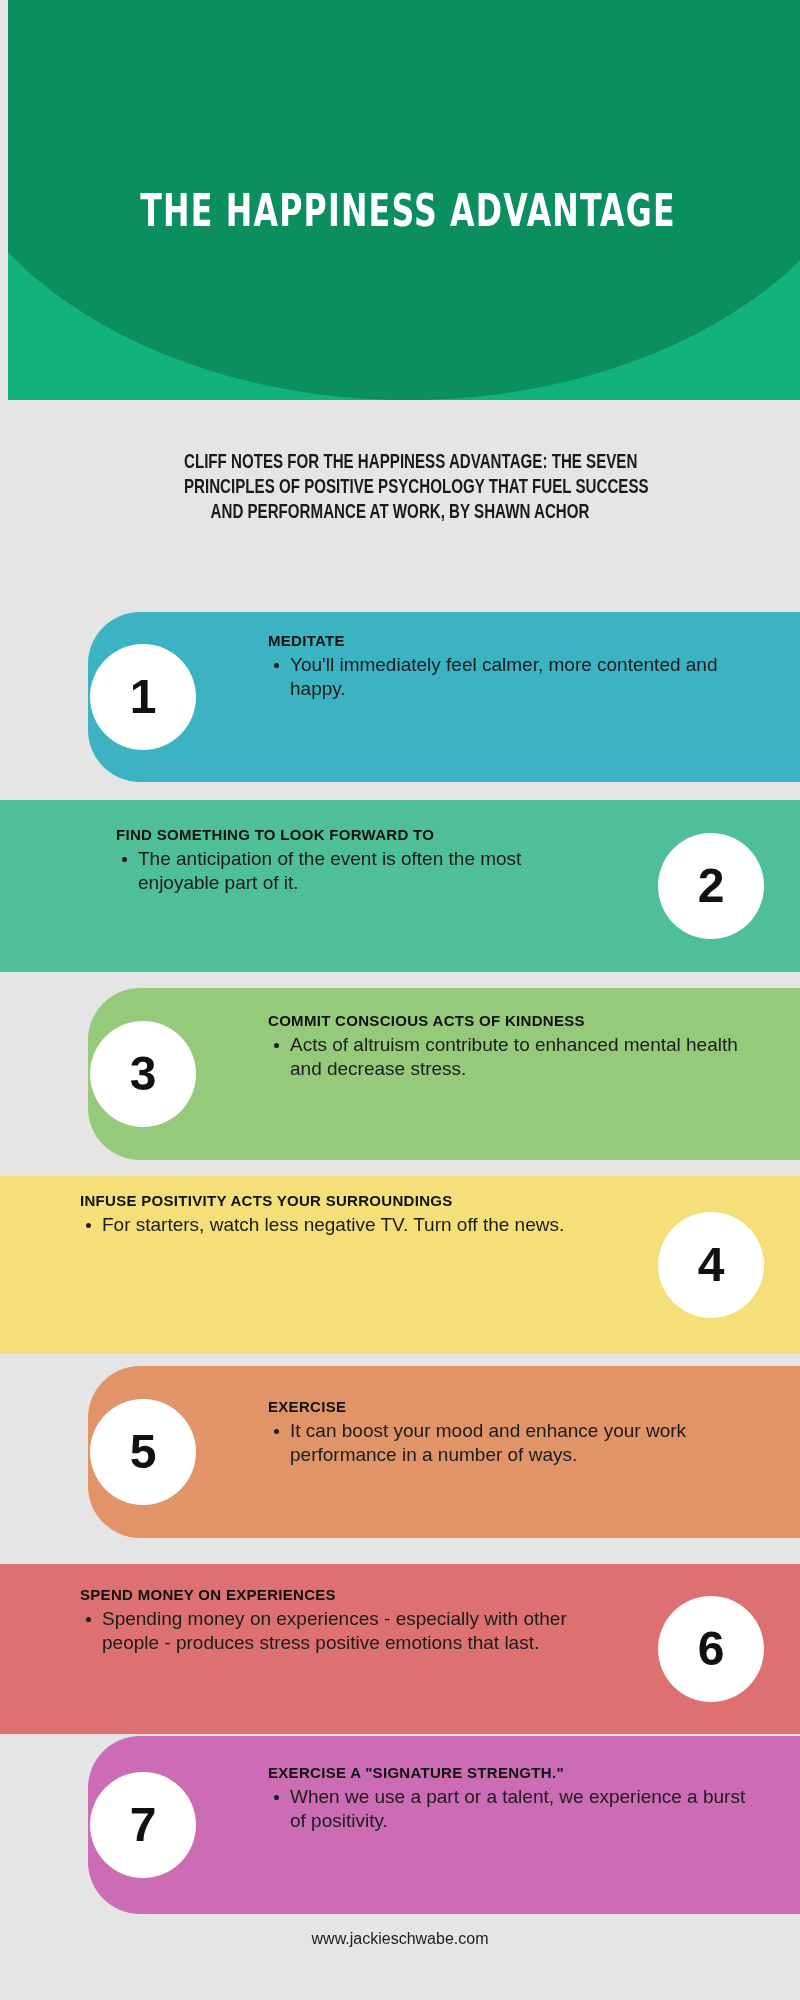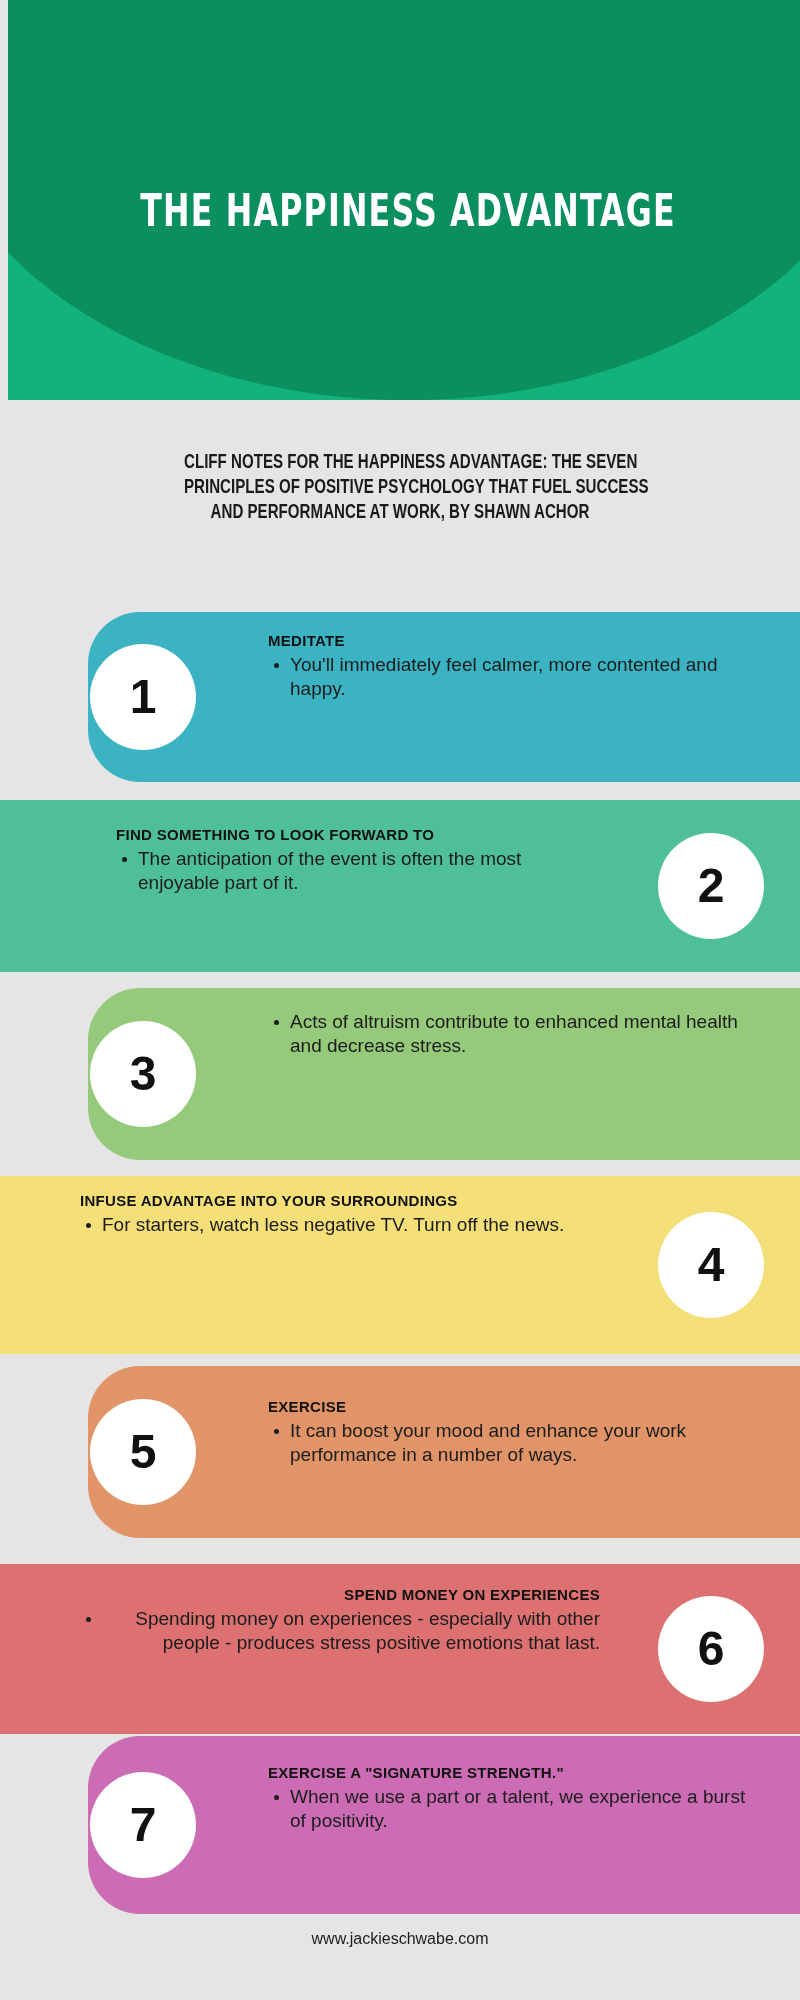--- a/index.html
+++ b/index.html
@@ -187,32 +187,33 @@
           <li>The anticipation of the event is often the most enjoyable part of it.</li>
         </ul>
       </div>
     </div>
     <div class="row left" style="top: 988px; height: 172px;">
       <div class="band" style="background: rgb(150, 202, 123);"></div>
       <div class="circle" style="width: 106px; height: 106px; top: 33px;">
         <span>3</span>
       </div>
       <div class="content" style="top: 22px;">
+        <div class="rule-title">COMMIT CONSCIOUS ACTS OF KINDNESS</div>
         <ul class="rule-list">
           <li>Acts of altruism contribute to enhanced mental health and decrease stress.</li>
         </ul>
       </div>
     </div>
     <div class="row right" style="top: 1176px; height: 178px;">
       <div class="band" style="background: rgb(244, 223, 121);"></div>
       <div class="circle" style="width: 106px; height: 106px; top: 36px;">
         <span>4</span>
       </div>
       <div class="content" style="top: 14px;">
-        <div class="rule-title">INFUSE ADVANTAGE INTO YOUR SURROUNDINGS</div>
+        <div class="rule-title">INFUSE POSITIVITY ACTS YOUR SURROUNDINGS</div>
         <ul class="rule-list">
           <li>For starters, watch less negative TV. Turn off the news.</li>
         </ul>
       </div>
     </div>
     <div class="row left" style="top: 1366px; height: 172px;">
       <div class="band" style="background: rgb(224, 148, 104);"></div>
       <div class="circle" style="width: 106px; height: 106px; top: 33px;">
         <span>5</span>
       </div>
@@ -221,21 +222,21 @@
         <ul class="rule-list">
           <li>It can boost your mood and enhance your work performance in a number of ways.</li>
         </ul>
       </div>
     </div>
     <div class="row right" style="top: 1564px; height: 170px;">
       <div class="band" style="background: rgb(221, 113, 113);"></div>
       <div class="circle" style="width: 106px; height: 106px; top: 32px;">
         <span>6</span>
       </div>
-      <div class="content" style="top: 20px; text-align: right;">
+      <div class="content" style="top: 20px;">
         <div class="rule-title">SPEND MONEY ON EXPERIENCES</div>
         <ul class="rule-list">
           <li>Spending money on experiences - especially with other people - produces stress positive emotions that last.</li>
         </ul>
       </div>
     </div>
     <div class="row left" style="top: 1736px; height: 178px;">
       <div class="band" style="background: rgb(204, 108, 181);"></div>
       <div class="circle" style="width: 106px; height: 106px; top: 36px;">
         <span>7</span>

